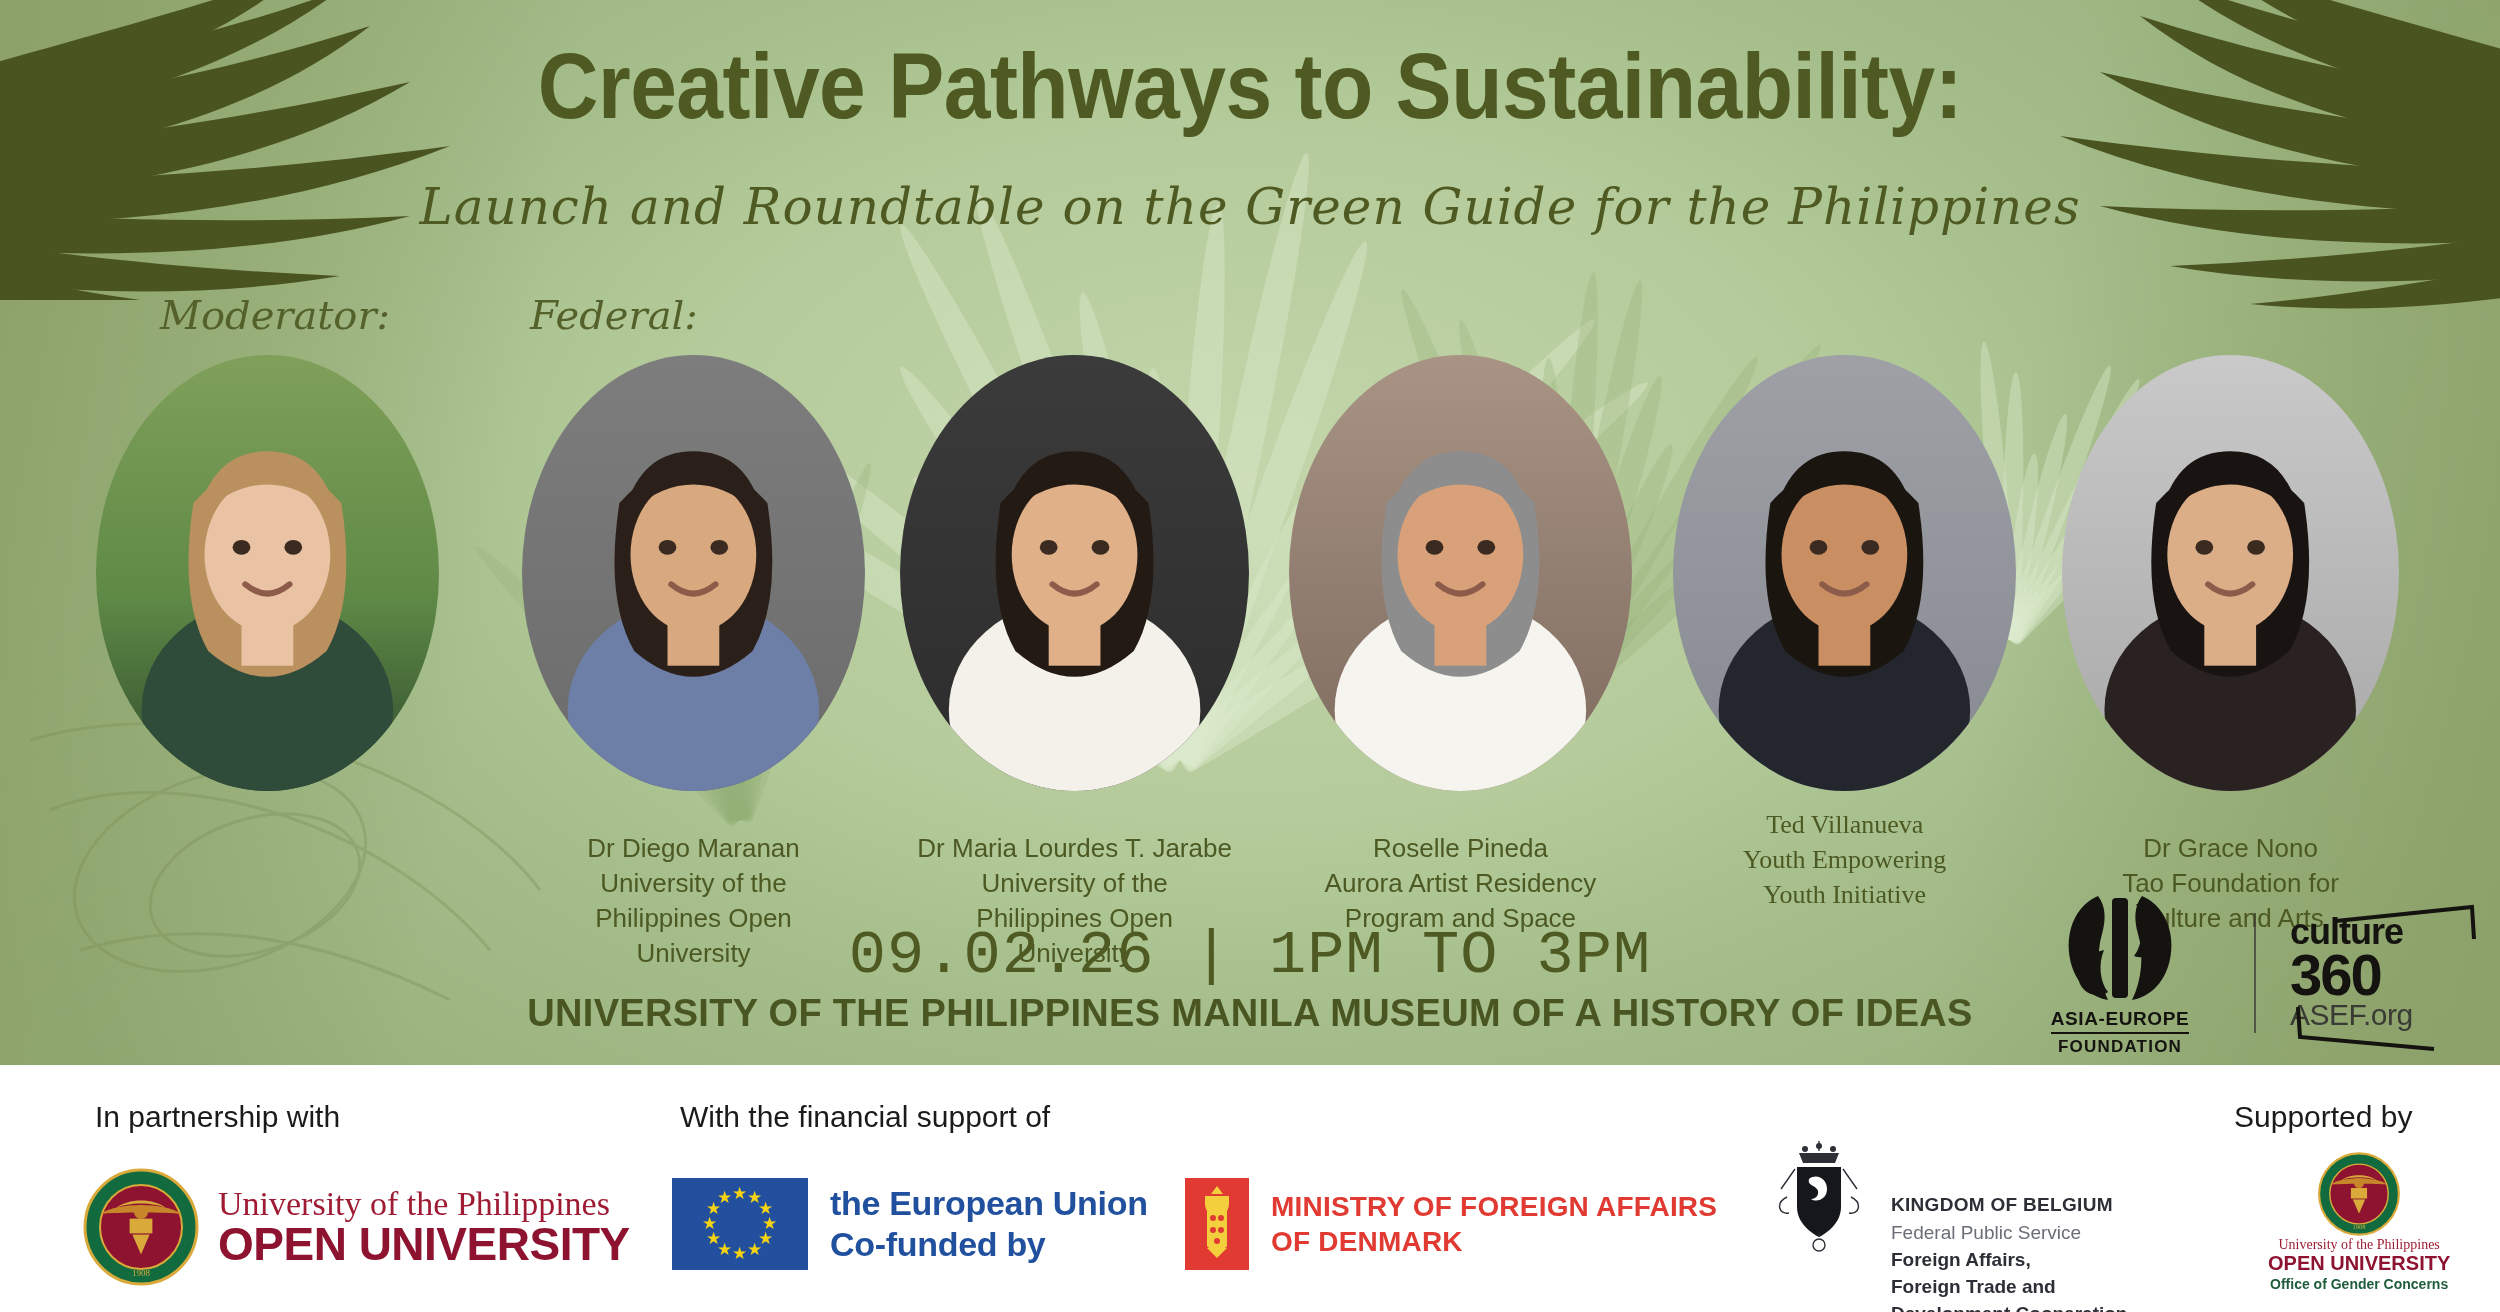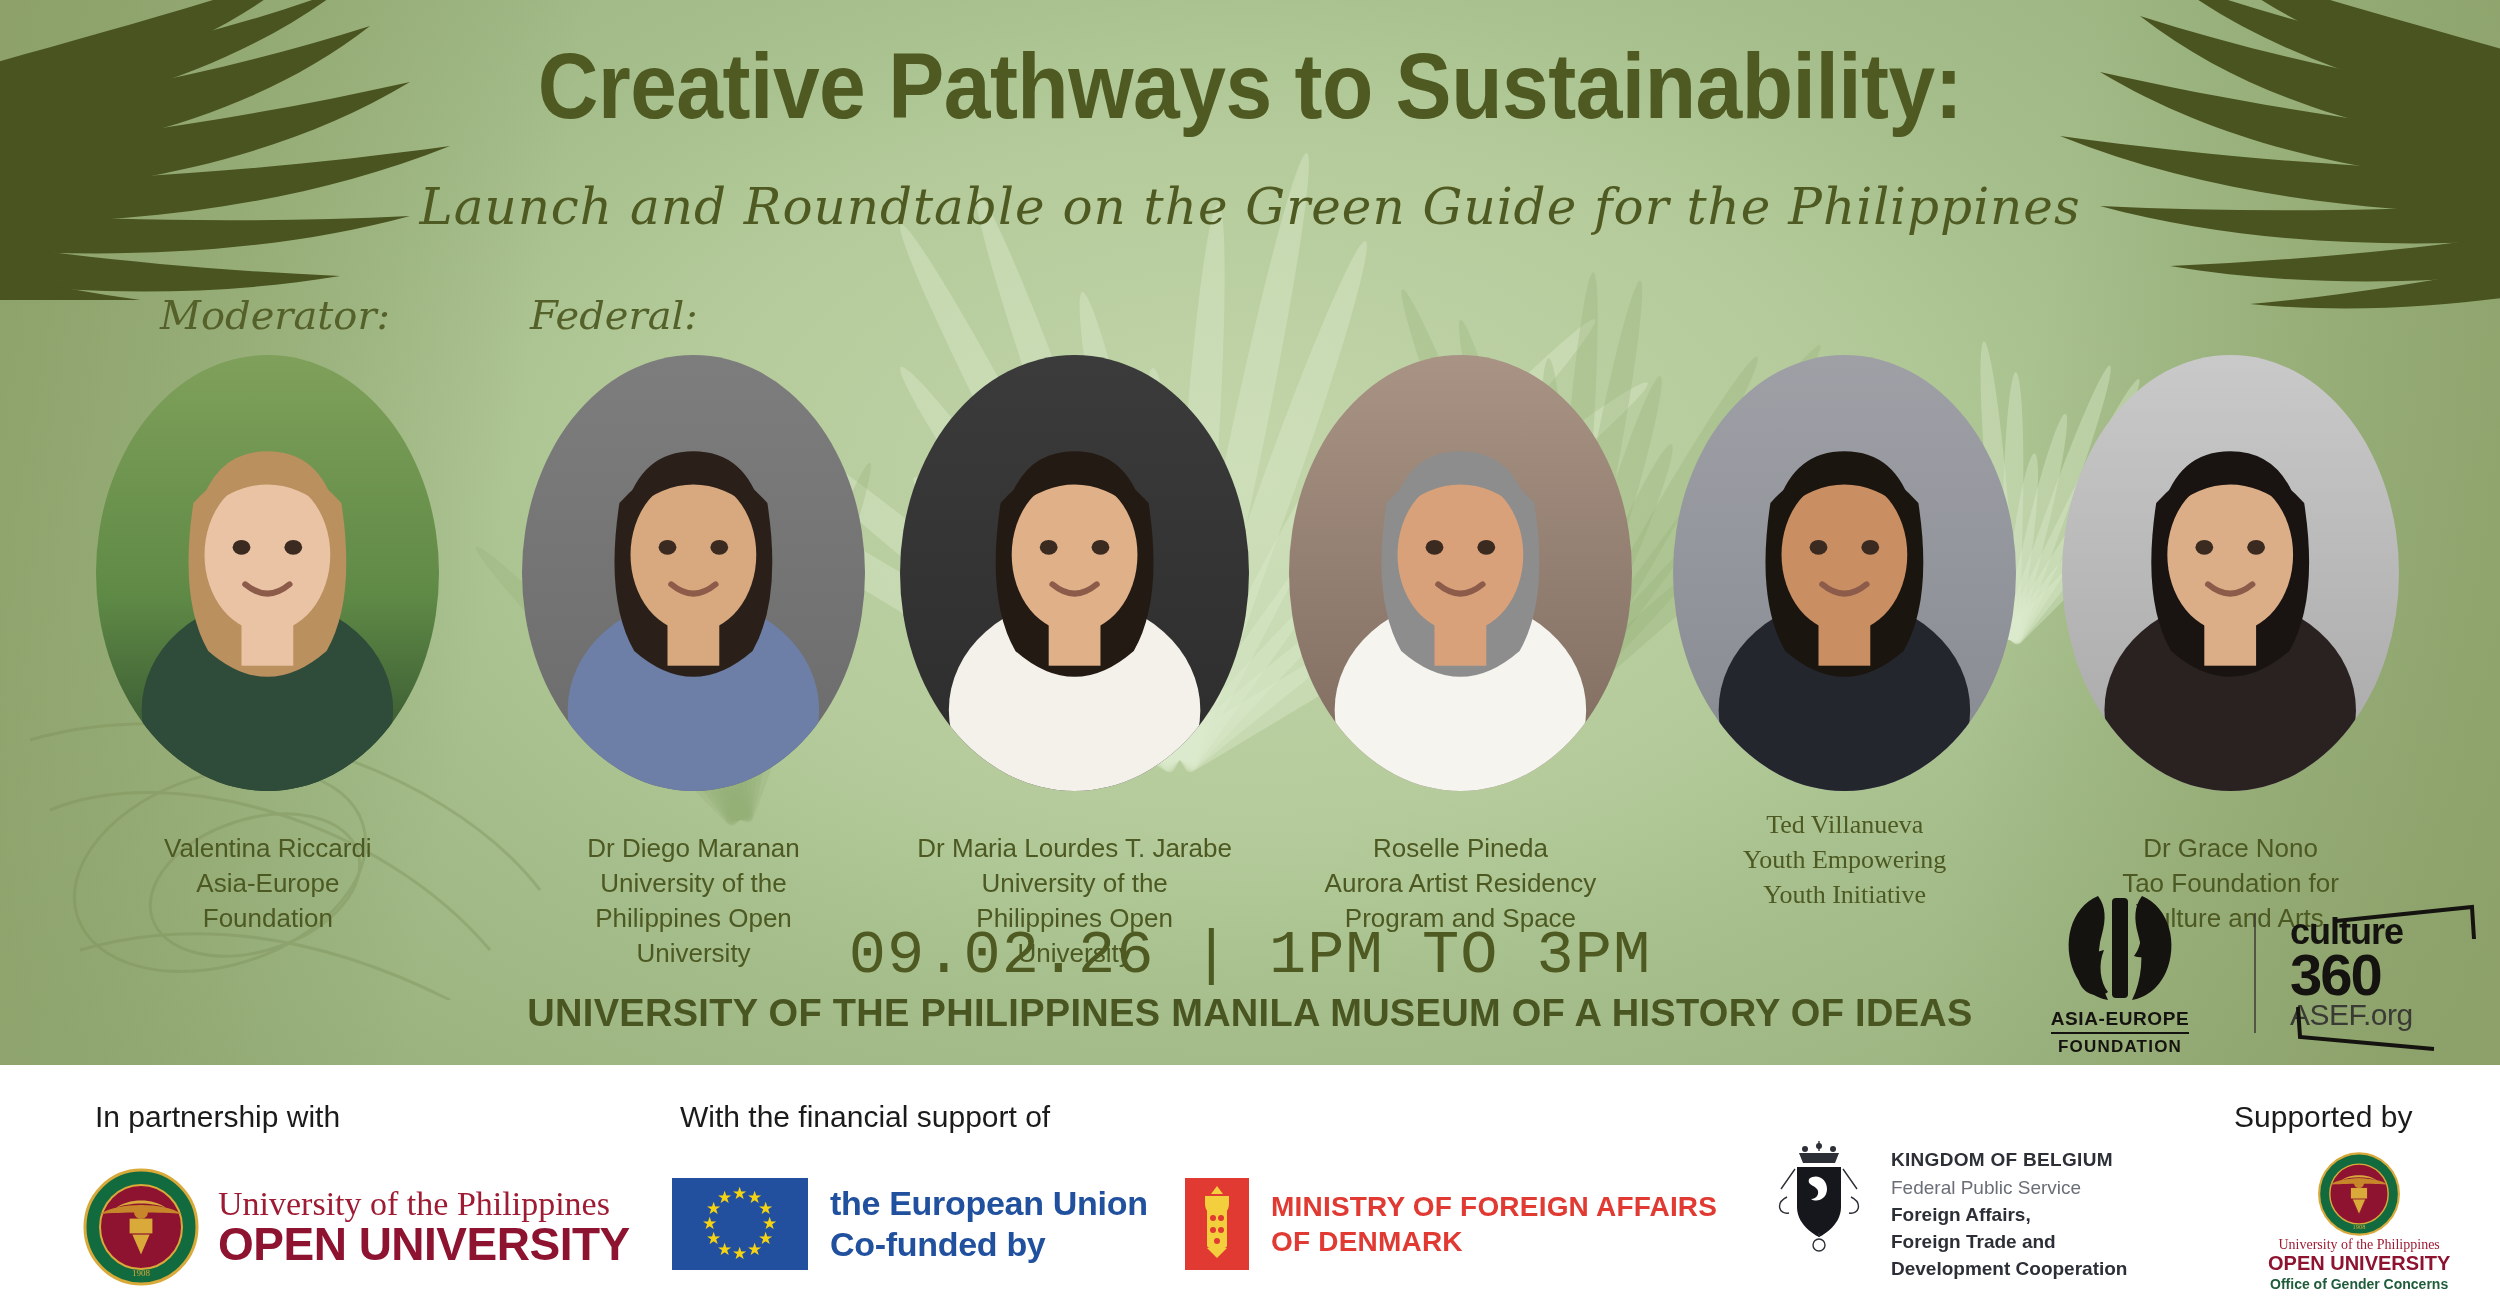--- a/index.html
+++ b/index.html
@@ -129,21 +129,21 @@
   .eu-flag { width:136px; height:92px; background:#22509f; position:relative; }
   .eu-star { position:absolute; color:#f5d312; font-size:17px; line-height:1; }
   .eu-txt { font-weight:700; font-size:34px; color:#20509e; line-height:1.22; letter-spacing:-.3px; }
 
   .dk-lock { position:absolute; left:1185px; top:1178px; display:flex; align-items:center; gap:22px; }
   .dk-flag { width:64px; height:92px; background:#e03a32; position:relative; }
   .dk-txt { font-weight:700; font-size:28px; color:#e03a32; line-height:1.25; letter-spacing:.2px; }
 
   .be-lock { position:absolute; left:1765px; top:1135px; display:flex; align-items:flex-start; gap:18px; }
   .be-txt { padding-top:14px; }
-  .be-txt .b1 { font-size:19px; font-weight:700; color:#2c2f36; letter-spacing:.3px; }
+  .be-txt .b1 { font-size:19px; font-weight:700; color:#2c2f36; letter-spacing:.3px;margin-top:45px; }
   .be-txt .b2 { font-size:19px; font-weight:400; color:#6a6e76; margin-top:6px; }
   .be-txt .b3 { font-size:19px; font-weight:700; color:#2c2f36; line-height:1.42; margin-top:3px; }
 
   .up-lock2 { position:absolute; left:2268px; top:1152px;
               display:flex; flex-direction:column; align-items:center; }
   .up2-txt { text-align:center; margin-top:2px; }
   .up2-txt .u1 { font-family:"Liberation Serif", serif; font-size:14px; color:#9e1b33; line-height:1.05; }
   .up2-txt .u2 { font-family:"Liberation Sans", sans-serif; font-weight:700; font-size:20px; color:#8e1330; line-height:1.05; }
   .up2-txt .u3 { font-family:"Liberation Sans", sans-serif; font-weight:700; font-size:14px; color:#1e5c3a; line-height:1.2; margin-top:2px; }
 </style>
@@ -259,25 +259,20 @@
                 <path d="M30 40 q20 -22 40 0 q4 26 -4 40 q-16 14 -32 0 q-8 -14 -4 -40 Z" fill="#b9905e"></path>
                 <ellipse cx="50" cy="54" rx="17" ry="21" fill="#e9c3a4"></ellipse>
                 <path d="M31 44 q19 -18 38 0 q-4 -18 -19 -18 q-15 0 -19 18 Z" fill="#b9905e"></path>
                 <rect x="43" y="72" width="14" height="12" fill="#e9c3a4"></rect>
                 <ellipse cx="43" cy="52" rx="2.4" ry="2" fill="#3a2a20"></ellipse>
                 <ellipse cx="57" cy="52" rx="2.4" ry="2" fill="#3a2a20"></ellipse>
                 <path d="M44 62 q6 5 12 0" stroke="#8c5b4a" stroke-width="1.6" fill="none" stroke-linecap="round"></path>
               </svg></div>
           </div>
         </div>
-        <div class="caption" style="left: 97.8571px; top: 476.48px; width: 340px;">
-          <span class="nm">Valentina Riccardi</span>
-          <span class="af">Asia-Europe</span>
-          <span class="af">Foundation</span>
-        </div>
         <div class="person" style="left: 522.162px; width: 342.793px;">
           <div class="avatar" style="height: 436.48px;">
             <div class="ph" style="background:linear-gradient(180deg,#7d7d7d 0%,#6b6b6b 100%)"><svg viewBox="0 0 100 118" preserveAspectRatio="xMidYMid slice" style="width:100%;height:100%">
                 <ellipse cx="50" cy="96" rx="34" ry="30" fill="#6d7fa6"></ellipse>
                 <path d="M30 40 q20 -22 40 0 q4 26 -4 40 q-16 14 -32 0 q-8 -14 -4 -40 Z" fill="#2a2019"></path>
                 <ellipse cx="50" cy="54" rx="17" ry="21" fill="#d8a87e"></ellipse>
                 <path d="M31 44 q19 -18 38 0 q-4 -18 -19 -18 q-15 0 -19 18 Z" fill="#2a2019"></path>
                 <rect x="43" y="72" width="14" height="12" fill="#d8a87e"></rect>
                 <ellipse cx="43" cy="52" rx="2.4" ry="2" fill="#3a2a20"></ellipse>
                 <ellipse cx="57" cy="52" rx="2.4" ry="2" fill="#3a2a20"></ellipse>

